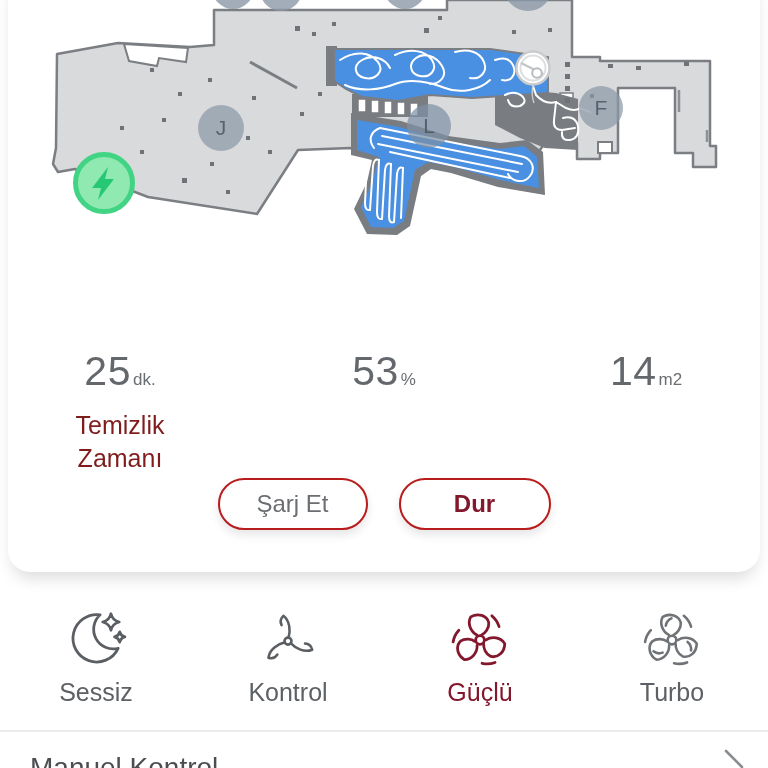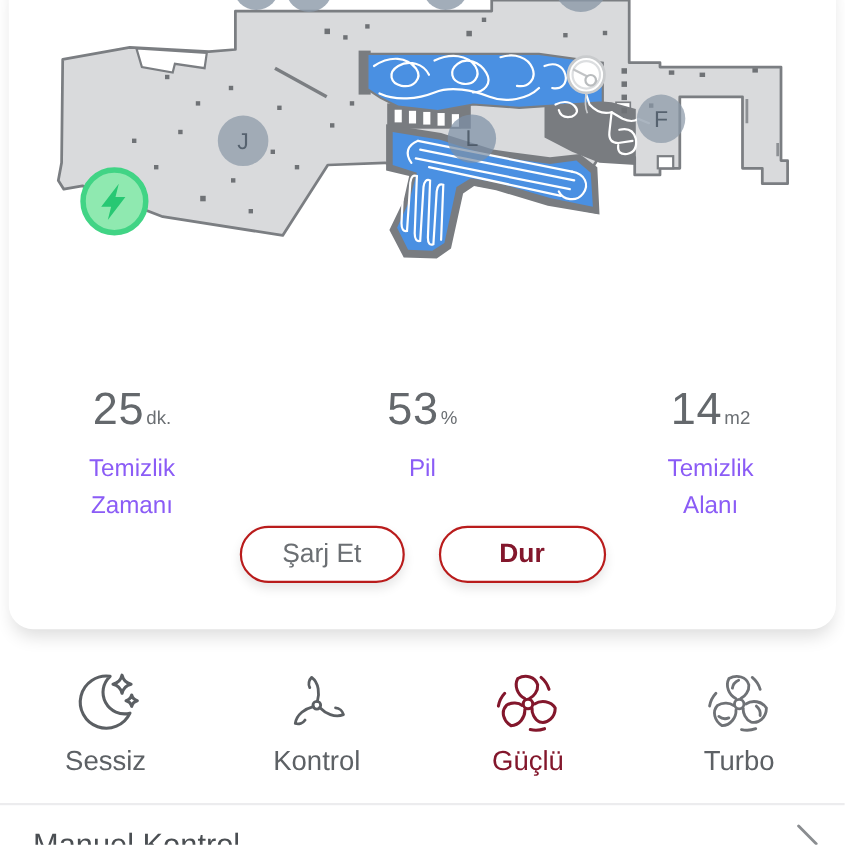--- a/index.html
+++ b/index.html
@@ -16,21 +16,21 @@
     box-shadow:0 10px 16px -4px rgba(0,0,0,0.14);
     overflow:hidden;
   }
   .map-wrap{position:absolute;left:-8px;top:30px;width:768px;height:244px;}
   
   .stats{position:absolute;left:-8px;top:378px;width:768px;height:150px;}
   .stat{position:absolute;text-align:center;}
   .stat .value-row{display:inline-flex;align-items:baseline;color:#64686c;}
   .stat .value{font-size:41px;font-weight:500;letter-spacing:0.5px;}
   .stat .unit{font-size:17px;font-weight:500;margin-left:2px;color:#6b6f73;}
-  .stat .label{margin:14px auto 0;width:132px;font-size:22px;line-height:33px;color:#8b5cf6;}
+  .stat .label{margin:14px auto 0;width:132px;font-size:25px;line-height:33px;color:#7f1d1d;}
   .stat1{left:0;width:240px;}
   .stat2{left:264px;width:240px;}
   .stat3{left:526px;width:240px;}
   
   .actions{position:absolute;left:-8px;top:508px;width:768px;display:flex;justify-content:center;gap:31px;}
   .pill{
     height:52px;border-radius:27px;background:#ffffff;border:2px solid #b91c1c;
     box-shadow:0 5px 10px rgba(0,0,0,0.10);
     display:flex;align-items:center;justify-content:center;
     font-size:24px;cursor:pointer;
@@ -182,28 +182,26 @@
         <span class="value">25</span>
         <span class="unit">dk.</span>
       </div>
       <div class="label">Temizlik Zamanı</div>
     </div>
     <div class="stat stat2">
       <div class="value-row">
         <span class="value">53</span>
         <span class="unit">%</span>
       </div>
-      <div class="label">Pil</div>
     </div>
     <div class="stat stat3">
       <div class="value-row">
         <span class="value">14</span>
         <span class="unit">m2</span>
       </div>
-      <div class="label">Temizlik Alanı</div>
     </div>
   </div>
 
   <div class="actions">
     <button class="pill charge">Şarj Et</button>
     <button class="pill stop">Dur</button>
   </div>
 </div>
 
 <div class="fan-row">

